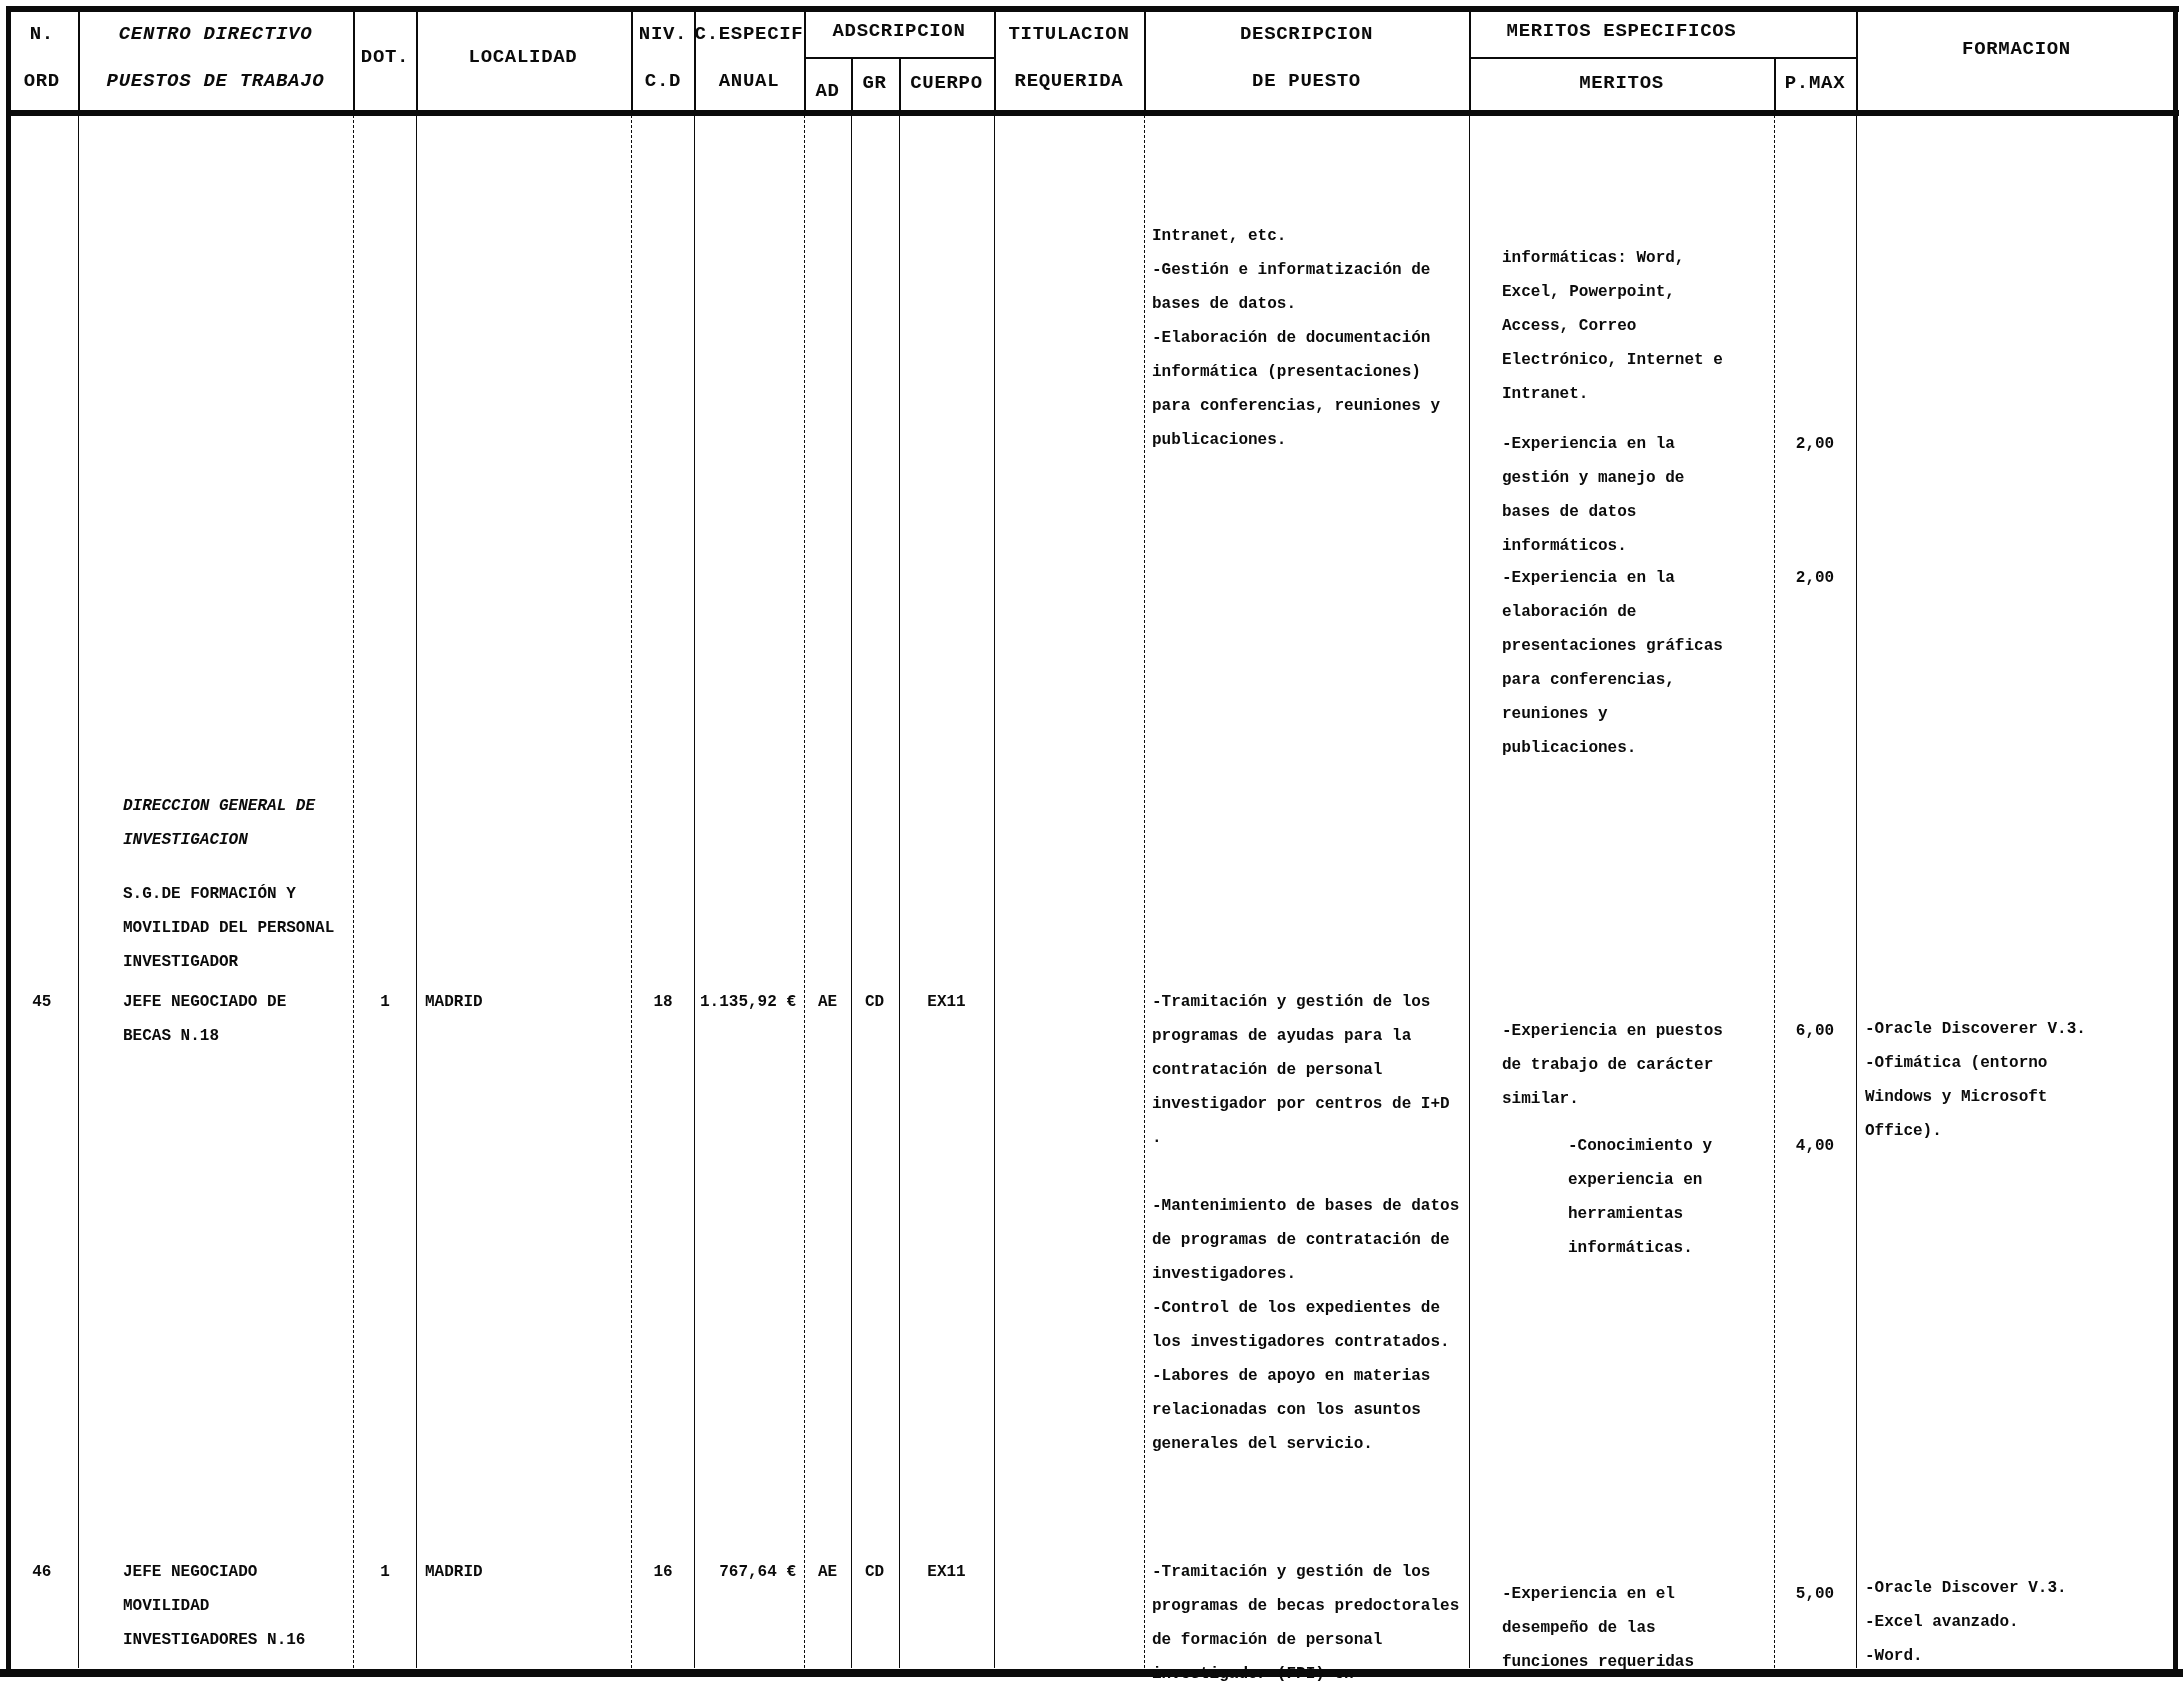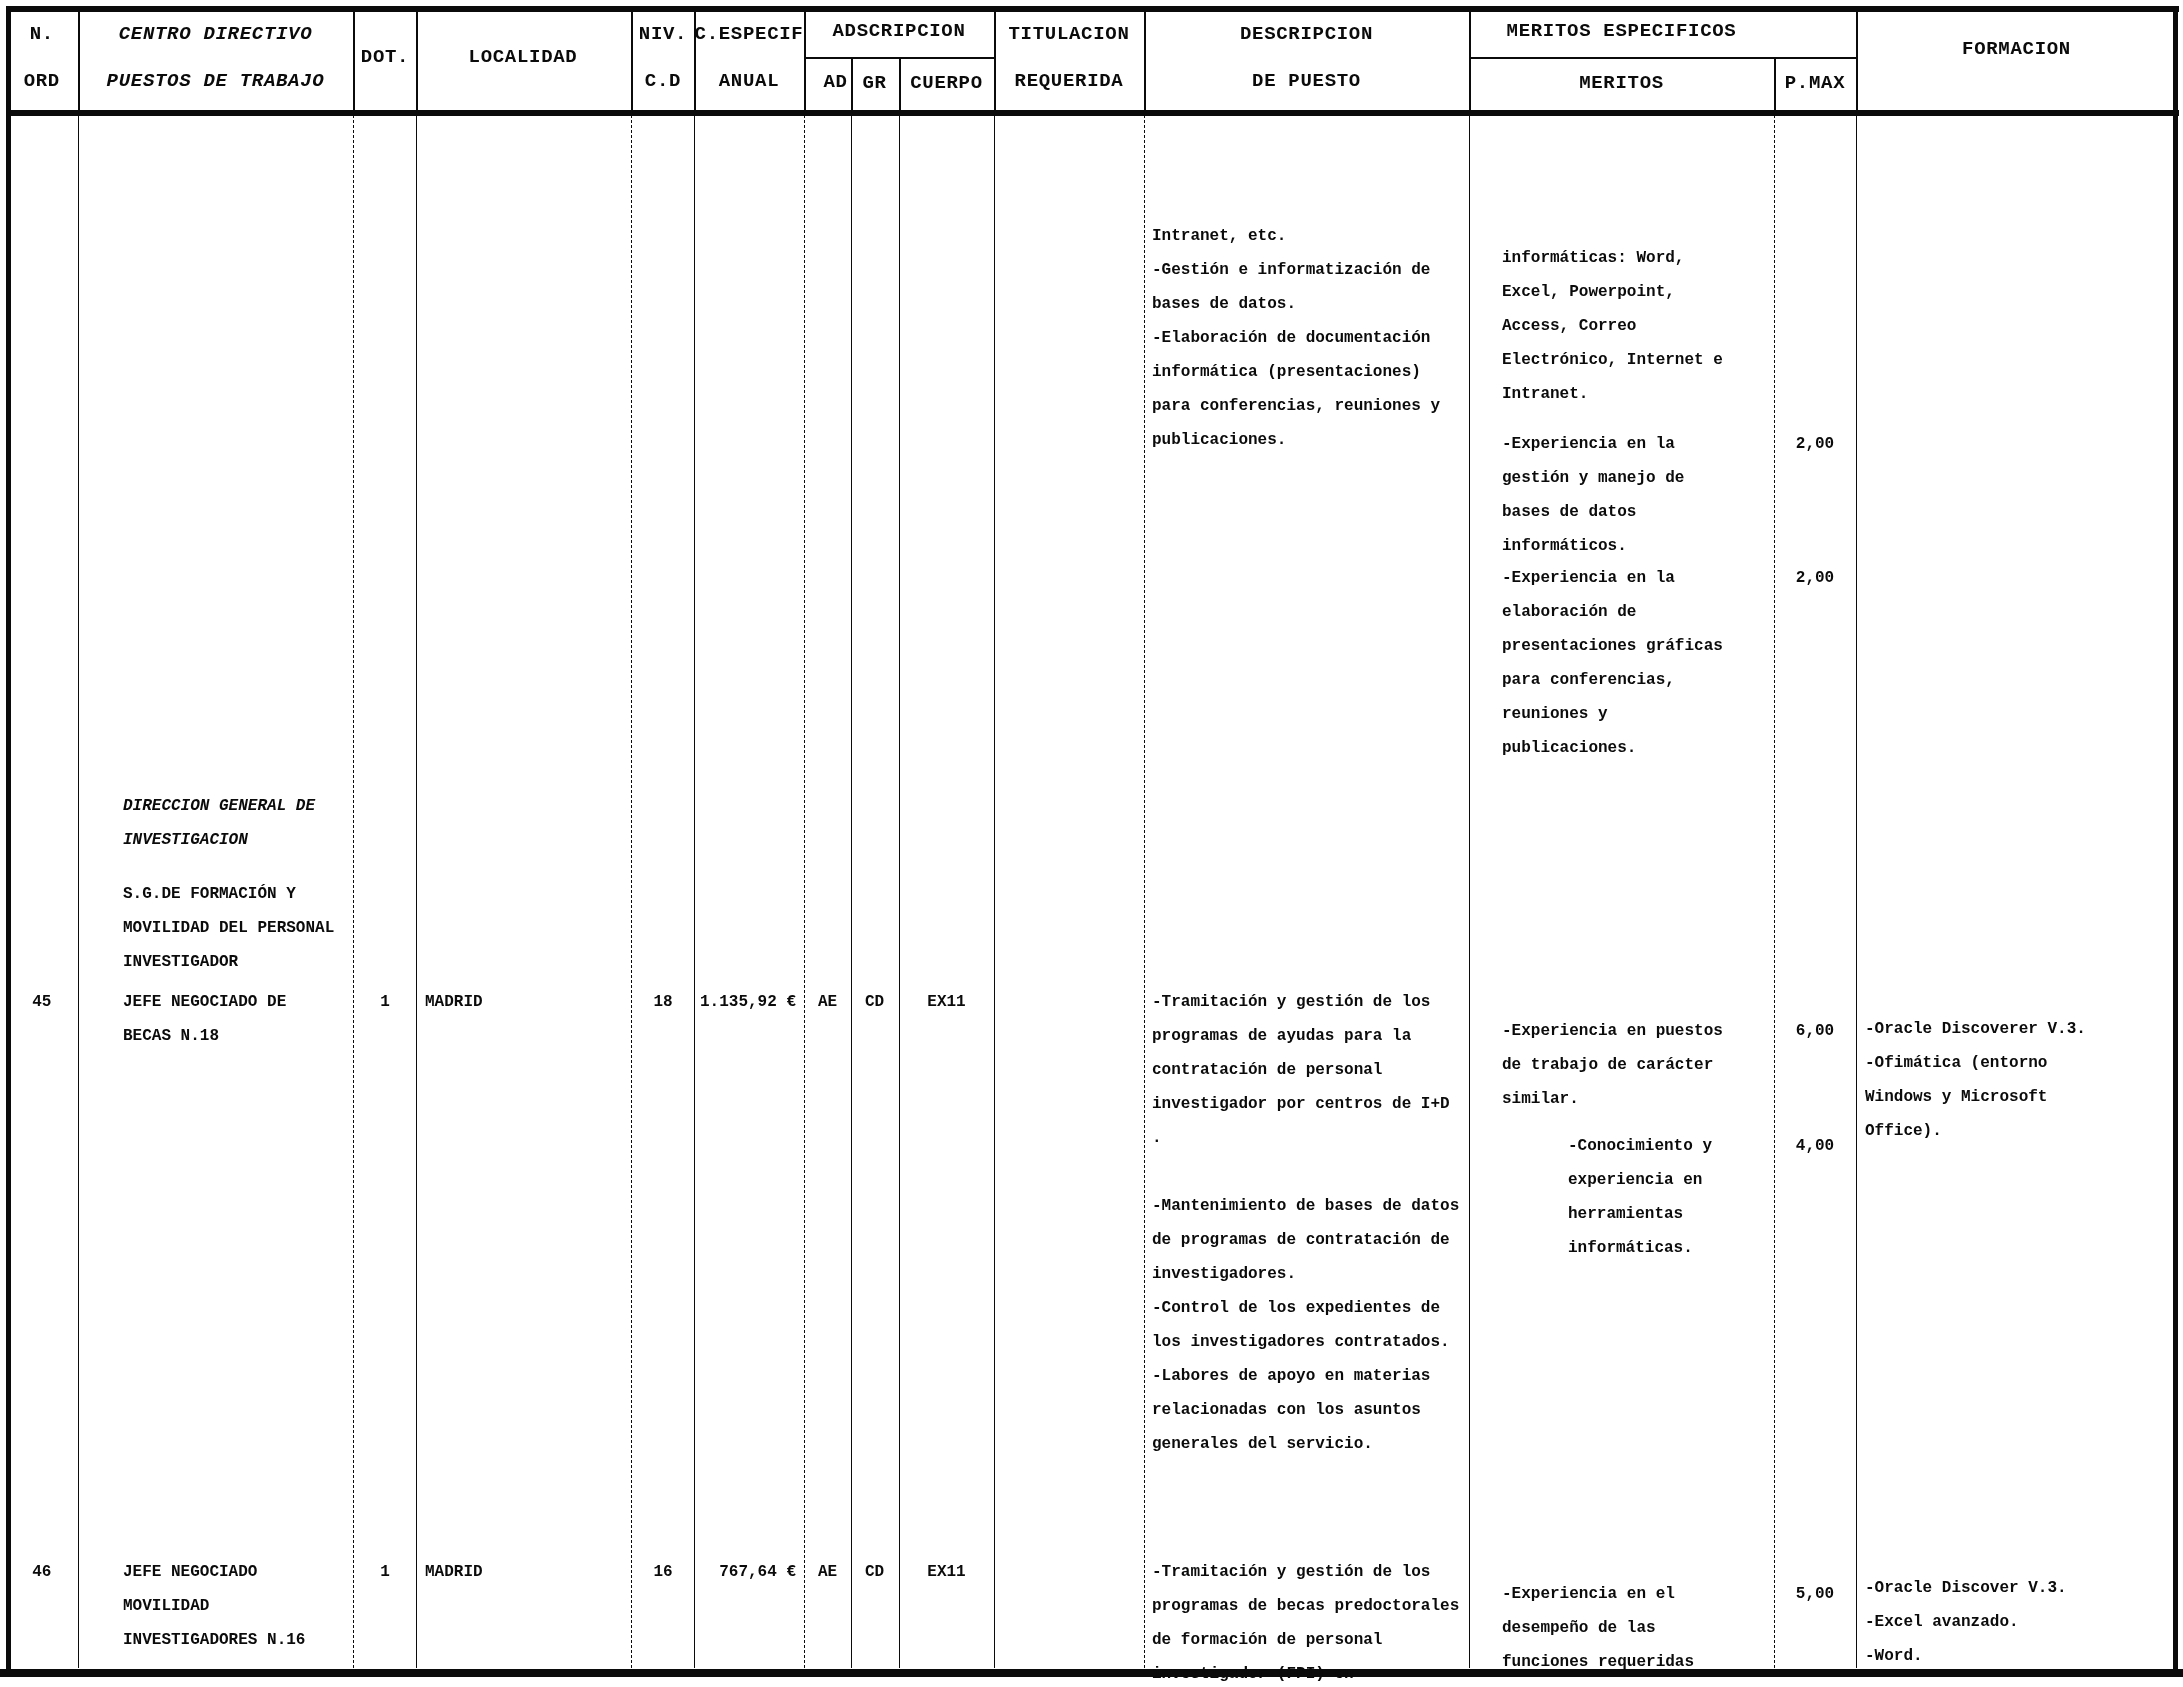--- a/index.html
+++ b/index.html
@@ -75,21 +75,21 @@
 ORD</div>
   <div class="hcell" style="left:78px;  top:5.8px; width:275px; height:104px;font-style:italic;">CENTRO DIRECTIVO
 PUESTOS DE TRABAJO</div>
   <div class="hcell" style="left:353px;  top:5.8px; width:64px;  height:104px;text-align:center;">DOT.</div>
   <div class="hcell" style="left:416px;  top:5.8px; width:214px; height:104px;">LOCALIDAD</div>
   <div class="hcell" style="left:631px;  top:5.8px; width:64px;  height:104px;">NIV.
 C.D</div>
   <div class="hcell" style="left:694px;  top:5.8px; width:110px; height:104px;">C.ESPECIF
 ANUAL</div>
   <div class="hcell" style="left:804px; top:5.8px; width:190px; height:51px;">ADSCRIPCION</div>
-  <div class="hcell" style="left:804px; top:56px; width:47px; height:53px;padding-left:8px;">AD</div>
+  <div class="hcell" style="left:804px; top:65px; width:47px; height:53px;">AD</div>
   <div class="hcell" style="left:851px; top:57px; width:47px; height:53px;">GR</div>
   <div class="hcell" style="left:899px; top:57px; width:95px; height:53px;">CUERPO</div>
   <div class="hcell" style="left:994px; top:5.8px; width:150px; height:104px;">TITULACION
 REQUERIDA</div>
   <div class="hcell" style="left:1144px; top:5.8px; width:325px; height:104px;border-radius:11px;">DESCRIPCION
 DE PUESTO</div>
   <div class="hcell" style="left:1469px; top:57px; width:305px; height:53px;">MERITOS</div>
   <div class="hcell" style="left:1469px; top:5.8px; width:305px; height:51px;">MERITOS ESPECIFICOS</div>
   <div class="hcell" style="left:1774px; top:57px; width:82px; height:53px;">P.MAX</div>
   <div class="hcell" style="left:1856px; top:5.8px; width:321px; height:88px;">FORMACION</div>

